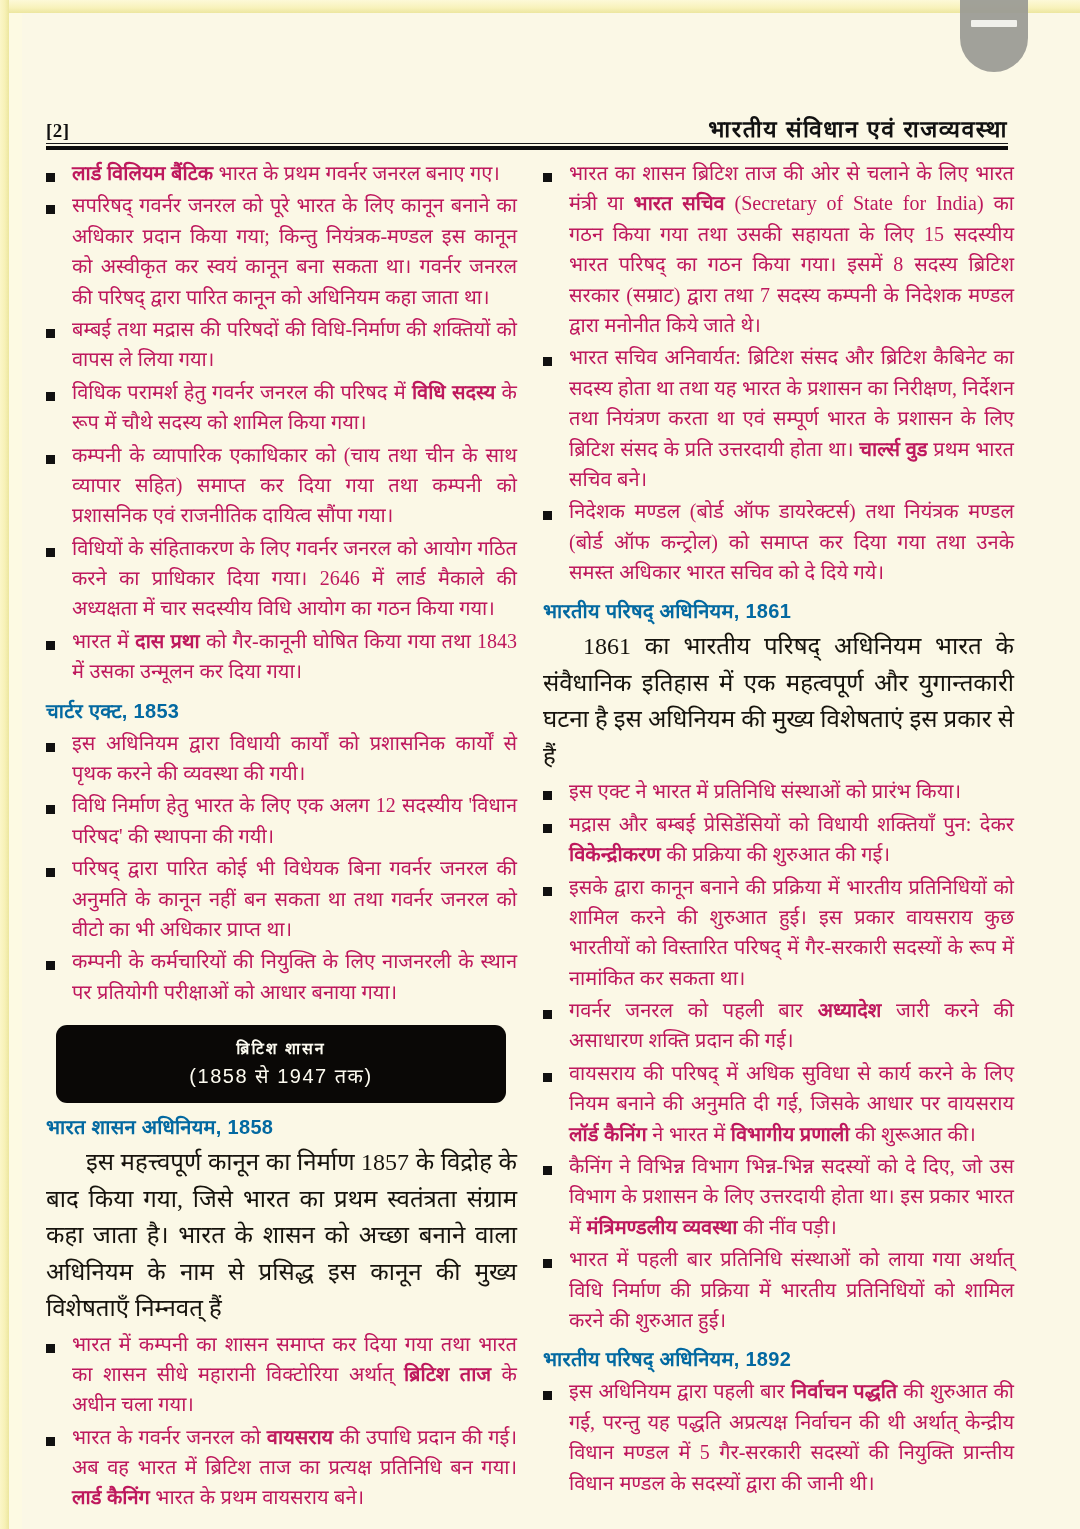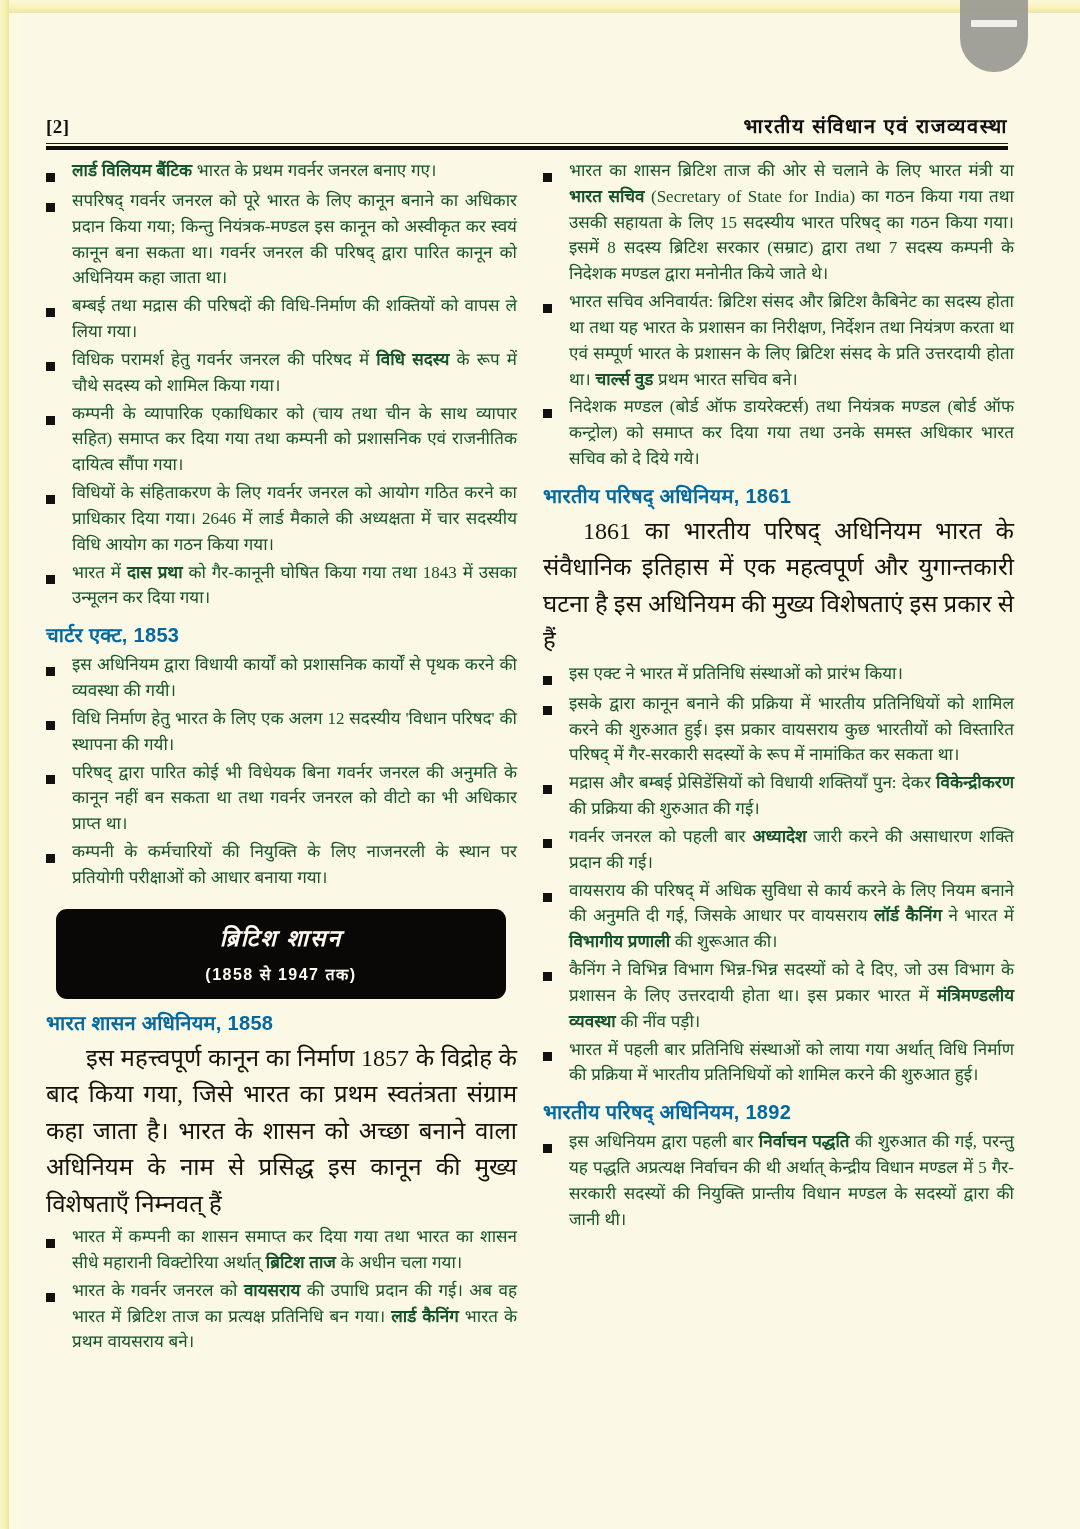--- a/index.html
+++ b/index.html
@@ -54,21 +54,21 @@
     display: flex; align-items: baseline;
     justify-content: space-between;
     height: 30px;
   }
   .folio {
     font-size: 19px; font-weight: bold; color: #111;
     letter-spacing: 0.5px;
   }
   .running-head {
     font-family: "Liberation Sans", "DejaVu Sans", sans-serif;
-    font-size: 20px; font-weight: bold; color: #111;
+    font-size: 23px; font-weight: bold; color: #111;
     letter-spacing: 1.5px;
     white-space: nowrap;
   }
   .rule-thin {
     height: 1px; background: #1a1a1a; margin-top: 1px;
   }
   .rule-thick {
     height: 4px; background: #0d0d0d; margin-top: 2px;
   }
 
@@ -95,23 +95,23 @@
     text-align: left;
   }
   .sq i {
     display: inline-block;
     width: 9px; height: 9px;
     background: #111;
     font-style: normal;
   }
   .btext {
     flex: 1 1 auto;
-    font-size: 17px;
+    font-size: 20px;
     line-height: 1.52;
-    color: #14532d;
+    color: #be185d;
     text-align: justify;
     text-justify: inter-word;
     word-spacing: 0.5px;
   }
   .btext b { font-weight: bold; }
   .para {
     font-size: 24px;
     line-height: 1.52;
     color: #16130d;
     text-align: justify;
@@ -133,28 +133,27 @@
     border-radius: 11px;
     color: #fdfbf0;
     text-align: center;
     padding: 12px 10px 14px 10px;
     margin: 18px 0 10px 10px;
     width: 450px;
     box-sizing: border-box;
   }
   .banner .l1 {
     font-family: "Liberation Sans", "DejaVu Sans", sans-serif;
-    font-size: 23px; font-weight: bold;
+    font-size: 16px; font-weight: bold;
     letter-spacing: 2px;
-    margin-bottom: 10px;
-    font-style: italic;
+    margin-bottom: 3px;
   }
   .banner .l2 {
     font-family: "Liberation Sans", "DejaVu Sans", sans-serif;
-    font-size: 16px; font-weight: bold;
+    font-size: 20px; font-weight: normal;
     letter-spacing: 1.5px;
   }
 </style>
 </head>
 <body>
 
 <div class="page-edge-top"></div>
 <div class="page-edge-left"></div>
 <div class="page"></div>
 
@@ -262,28 +261,28 @@
 
     <div class="subhead">भारतीय परिषद् अधिनियम,  1861</div>
     <p class="para">1861 का भारतीय परिषद् अधिनियम भारत के संवैधानिक इतिहास में एक महत्वपूर्ण और युगान्तकारी घटना है इस अधिनियम की मुख्य विशेषताएं इस प्रकार से हैं</p>
     <div>
         <div class="bullet-item">
           <div class="sq"><i></i></div>
           <div class="btext">इस एक्ट ने भारत में प्रतिनिधि संस्थाओं को प्रारंभ किया।</div>
         </div>
         <div class="bullet-item">
           <div class="sq"><i></i></div>
+          <div class="btext">मद्रास और बम्बई प्रेसिडेंसियों को विधायी शक्तियाँ पुन: देकर <b>विकेन्द्रीकरण</b> की प्रक्रिया की शुरुआत की गई।</div>
+        </div>
+        <div class="bullet-item">
+          <div class="sq"><i></i></div>
           <div class="btext">इसके द्वारा कानून बनाने की प्रक्रिया में भारतीय प्रतिनिधियों को शामिल करने की शुरुआत हुई। इस प्रकार वायसराय कुछ भारतीयों को विस्तारित परिषद् में गैर-सरकारी सदस्यों के रूप में नामांकित कर सकता था।</div>
         </div>
         <div class="bullet-item">
           <div class="sq"><i></i></div>
-          <div class="btext">मद्रास और बम्बई प्रेसिडेंसियों को विधायी शक्तियाँ पुन: देकर <b>विकेन्द्रीकरण</b> की प्रक्रिया की शुरुआत की गई।</div>
-        </div>
-        <div class="bullet-item">
-          <div class="sq"><i></i></div>
           <div class="btext">गवर्नर जनरल को पहली बार <b>अध्यादेश</b> जारी करने की असाधारण शक्ति प्रदान की गई।</div>
         </div>
         <div class="bullet-item">
           <div class="sq"><i></i></div>
           <div class="btext">वायसराय की परिषद् में अधिक सुविधा से कार्य करने के लिए नियम बनाने की अनुमति दी गई, जिसके आधार पर वायसराय <b>लॉर्ड कैनिंग</b> ने भारत में <b>विभागीय प्रणाली</b> की शुरूआत की।</div>
         </div>
         <div class="bullet-item">
           <div class="sq"><i></i></div>
           <div class="btext">कैनिंग ने विभिन्न विभाग भिन्न-भिन्न सदस्यों को दे दिए, जो उस विभाग के प्रशासन के लिए उत्तरदायी होता था। इस प्रकार भारत में <b>मंत्रिमण्डलीय व्यवस्था</b> की नींव पड़ी।</div>
         </div>

